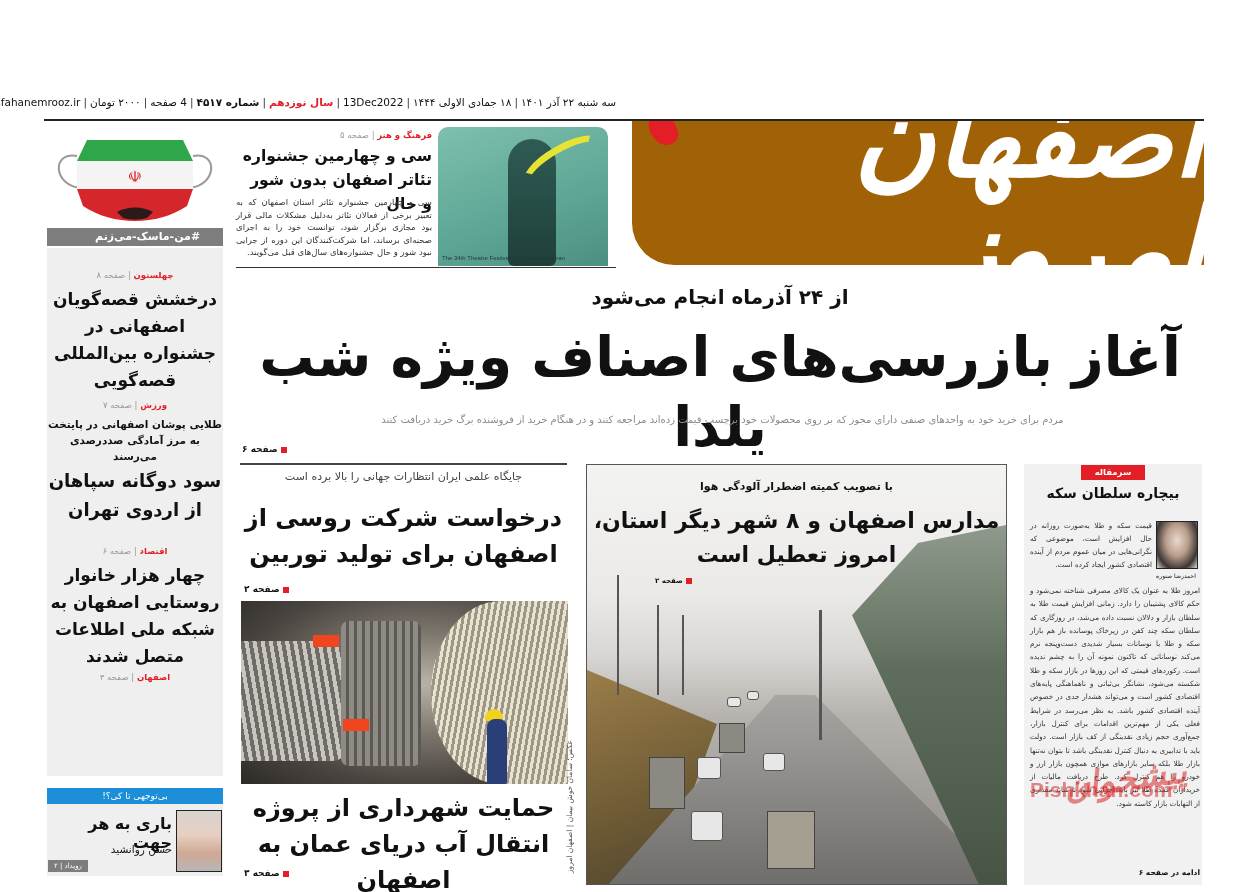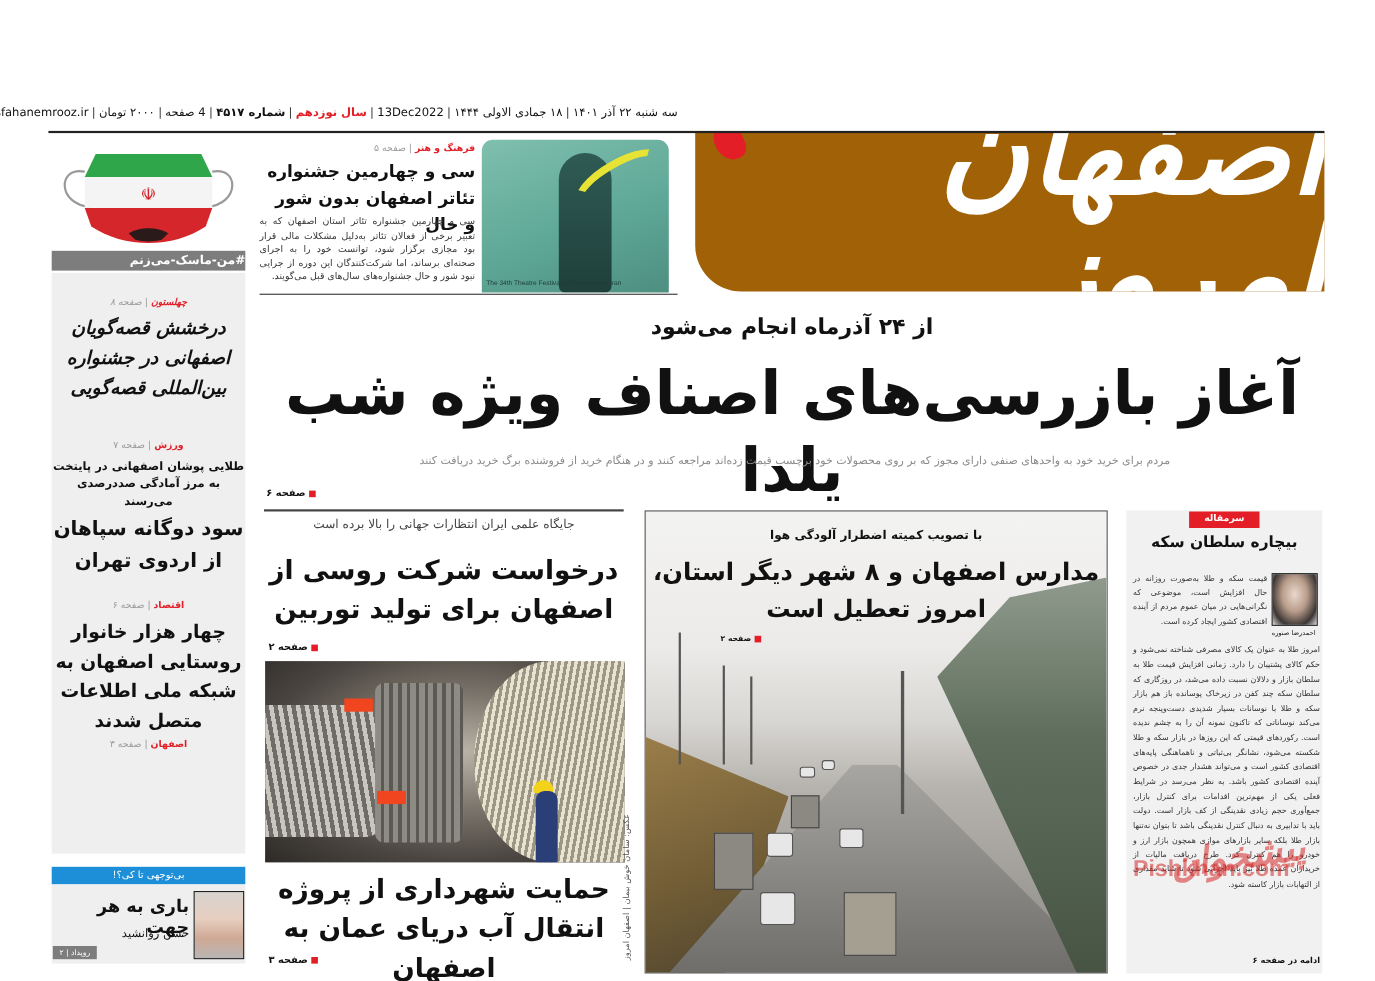--- a/index.html
+++ b/index.html
@@ -13,21 +13,21 @@
   #masthead { left: 632px; top: 120px; width: 572px; height: 145px; background: #a16207; border-radius: 0 0 0 42px; overflow: hidden; }
   #masthead .dot { position: absolute; background: #e31e26; width: 26px; height: 34px; border-radius: 50% 50% 40% 60%; transform: rotate(-25deg); }
   #masthead-text { position: absolute; inset: 0; display: flex; align-items: center; justify-content: center; color: #fff; font-family: "DejaVu Serif", serif; font-weight: bold; font-style: italic; font-size: 112px; letter-spacing: -4px; direction: rtl; line-height: 1; }
 
   #dateline { left: 44px; top: 96px; width: 572px; font-size: 10.5px; direction: rtl; white-space: nowrap; display: flex; gap: 3px; align-items: center; }
   #dateline .sep { color: #333; }
   #topline { left: 44px; top: 119px; width: 1160px; height: 2px; background: #222; }
 
   
   #mask-box { left: 47px; top: 126px; width: 176px; height: 120px; }
-  #mask-tag { left: 47px; top: 228px; width: 176px; height: 18px; background: #7d7d7d; color: #fff; font-size: 11px; font-weight: bold; text-align: right; line-height: 18px; direction: rtl; }
+  #mask-tag { left: 47px; top: 228px; width: 176px; height: 18px; background: #7d7d7d; color: #fff; font-size: 11px; font-weight: bold; text-align: left; line-height: 18px; direction: rtl; padding-left: 48px; }
 
   
   #left-col { left: 47px; top: 248px; width: 176px; height: 528px; background: #efefef; }
   .lc-item { position: absolute; left: 0; width: 176px; text-align: center; direction: rtl; }
   .kicker { font-size: 8.5px; }
   .kicker .cat { color: #e31e26; font-weight: bold; }
   .kicker .pg { color: #999; }
   .lc-head { font-weight: bold; font-size: 17px; line-height: 27px; margin-top: 6px; }
   .lc-sub { font-weight: bold; font-size: 10.5px; line-height: 16px; margin-top: 6px; }
 
@@ -144,21 +144,21 @@
 <div id="culture-kicker" class="abs kicker">
   <span class="cat">فرهنگ و هنر</span>
   <span class="pg"> | </span>
   <span class="pg">صفحه ۵</span>
 </div>
 <div id="culture-title" class="abs">سی و چهارمین جشنواره تئاتر اصفهان بدون شور و حال</div>
 <div id="culture-body" class="abs">سی و چهارمین جشنواره تئاتر استان اصفهان که به تعبیر برخی از فعالان تئاتر به‌دلیل مشکلات مالی قرار بود مجازی برگزار شود، توانست خود را به اجرای صحنه‌ای برساند، اما شرکت‌کنندگان این دوره از جرایی نبود شور و حال جشنواره‌های سال‌های قبل می‌گویند.</div>
 <div id="culture-line" class="abs"></div>
 
 <div id="left-col" class="abs">
-  <div class="lc-item" style="top:22px;font-style:italic;">
+  <div class="lc-item" style="top:22px;">
     <div class="kicker"><span class="cat">چهلستون</span><span class="pg"> | </span><span class="pg">صفحه ۸</span></div>
     <div class="lc-head">درخشش قصه‌گویان اصفهانی در جشنواره بین‌المللی قصه‌گویی</div>
   </div>
   <div class="lc-item" style="top:152px;">
     <div class="kicker"><span class="cat">ورزش</span><span class="pg"> | </span><span class="pg">صفحه ۷</span></div>
     <div class="lc-sub">طلایی پوشان اصفهانی در پایتخت به مرز آمادگی صددرصدی می‌رسند</div>
     <div class="lc-head" style="margin-top:2px;font-size:18px;line-height:29px;">سود دوگانه سپاهان از اردوی تهران</div>
   </div>
   <div class="lc-item" style="top:298px;">
     <div class="kicker"><span class="cat">اقتصاد</span><span class="pg"> | </span><span class="pg">صفحه ۶</span></div>

